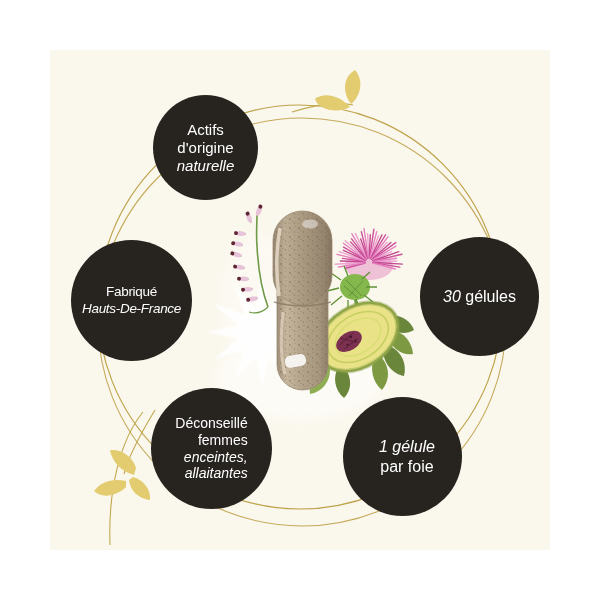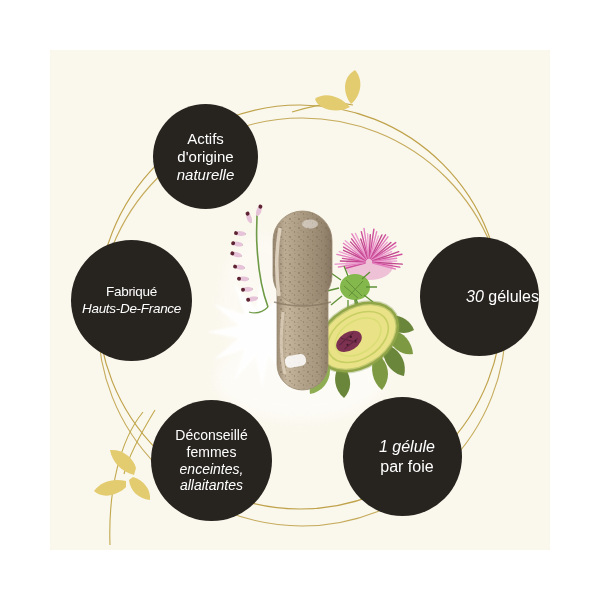--- a/index.html
+++ b/index.html
@@ -4,27 +4,27 @@
 <style>
   html,body{margin:0;padding:0;}
   body{width:600px;height:600px;background:var(--page-bg,#ffffff);font-family:"Liberation Sans",sans-serif;}
   .stage{position:relative;width:600px;height:600px;overflow:hidden;}
   .panel{position:absolute;left:50px;top:50px;width:500px;height:500px;background:var(--panel-bg,#faf7ec);}
   svg.art{position:absolute;left:0;top:0;width:600px;height:600px;}
   .badge{position:absolute;border-radius:50%;background:var(--badge-bg,#272420);color:var(--badge-text,#ffffff);
          display:flex;align-items:center;justify-content:center;text-align:center;}
   .badge-text{font-size:15px;line-height:1.2;font-weight:400;letter-spacing:0;}
   .badge-text .em{font-weight:400;font-style:italic;}
-  .b0{left:153px;top:104px;width:105px;height:105px;}
+  .b0{left:153px;top:95px;width:105px;height:105px;}
   .b1{left:347px;top:102px;width:112px;height:112px;}
   .b2{left:71px;top:240px;width:121px;height:121px;}
   .b2 .badge-text{font-size:13.5px;letter-spacing:-0.3px;}
-  .b3{left:420px;top:237px;width:119px;height:119px;justify-content:flex-end;}
+  .b3{left:420px;top:237px;width:119px;height:119px;}
   .b3 .badge-text{font-size:16px;}
-  .b4{left:151px;top:400px;width:121px;height:121px;}
+  .b4{left:151px;top:388px;width:121px;height:121px;text-align:right;}
   .b4 .badge-text{font-size:14px;}
   .b5{left:343px;top:397px;width:119px;height:119px;}
   .b5 .badge-text{font-size:16px;margin-left:9px;}
 </style>
 </head>
 <body>
 
 <div class="stage">
   <div class="panel"></div>
 

